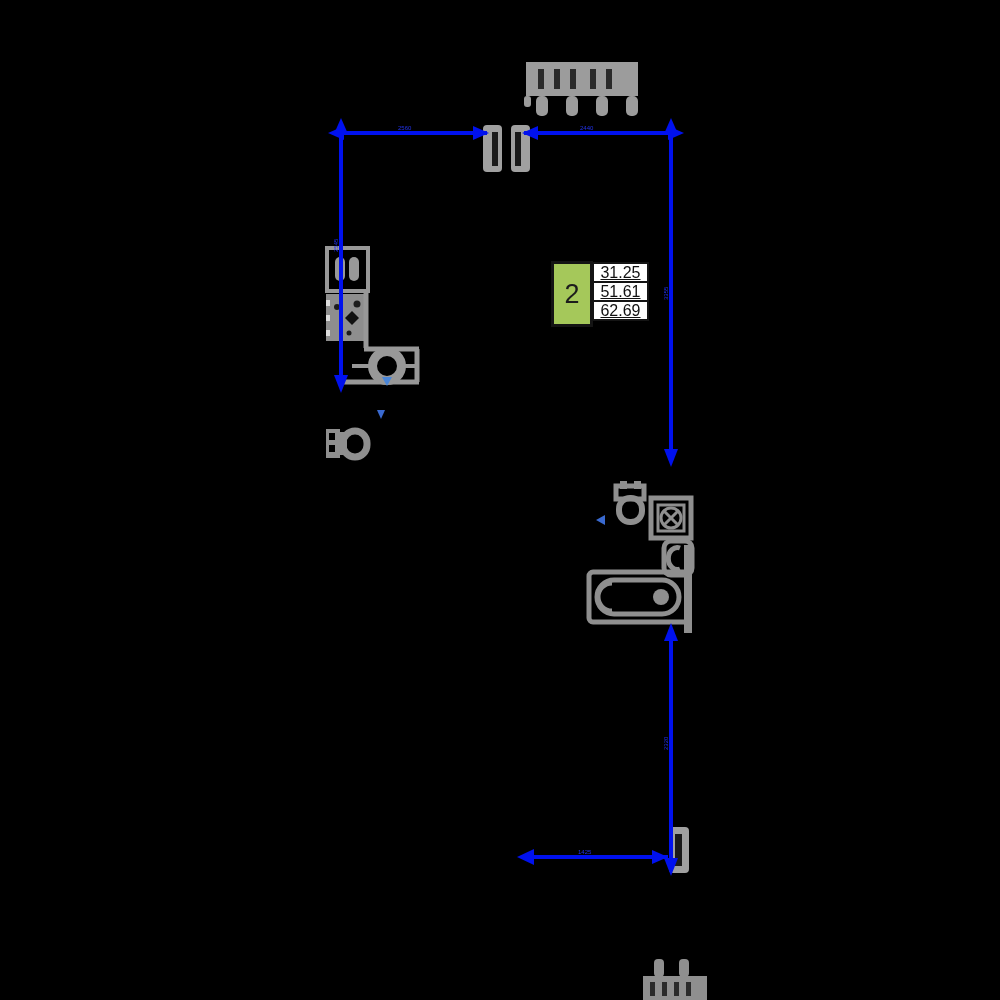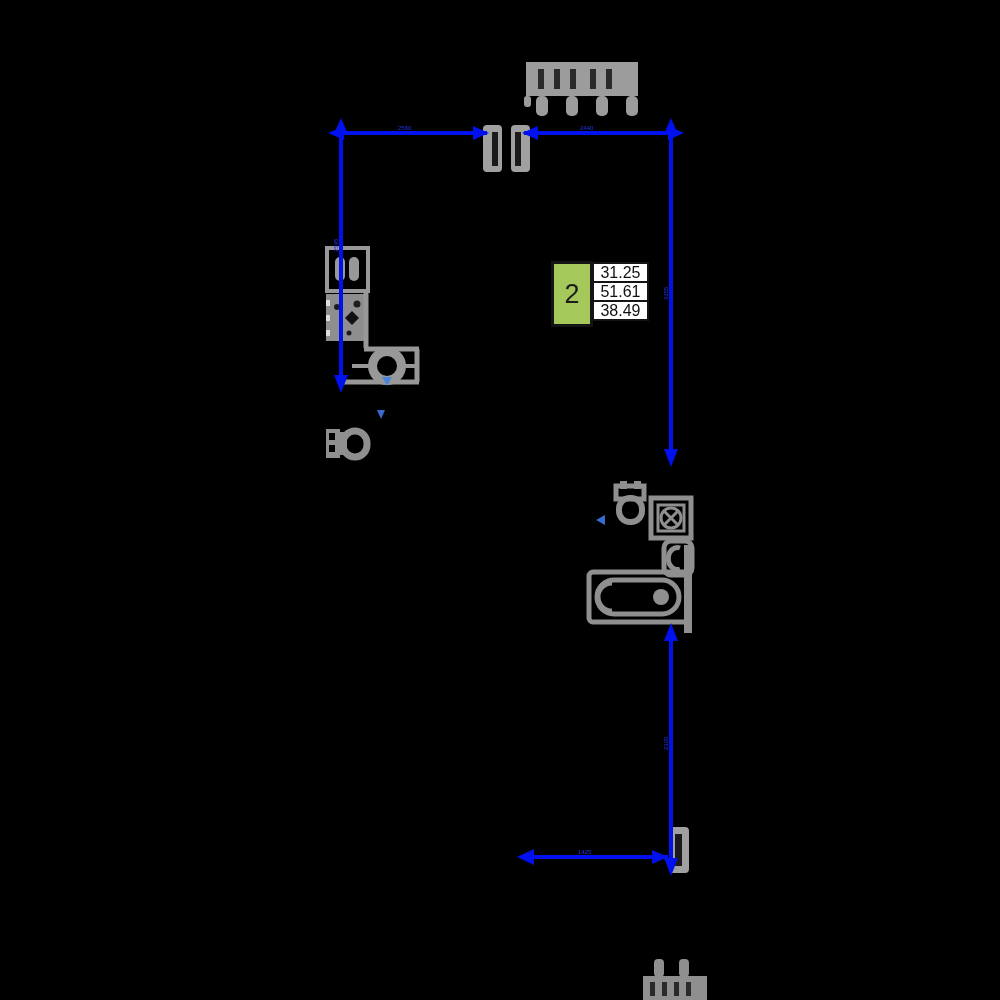--- a/index.html
+++ b/index.html
@@ -23,20 +23,21 @@
     display:flex;align-items:center;justify-content:center;
     font-size:27px;color:#1c1c1c;
   }
   .value-col{display:flex;flex-direction:column;margin-left:-1px;}
   .value-cell{
     width:53px;height:17px;
     background:#fff;border:2px solid #141414;
     display:flex;align-items:center;justify-content:center;
     font-size:16px;color:#111;
     margin-top:-2px;
+    text-decoration:underline;
   }
   .value-cell:first-child{margin-top:1px;}
   .dim-text{font-size:6px;fill:#2233ee;font-family:"Liberation Sans",sans-serif;}
 </style>
 </head>
 <body>
 
 <div class="canvas">
 
 <svg width="1000" height="1000" viewBox="0 0 1000 1000">
@@ -185,17 +186,17 @@
     <text class="dim-text" x="578" y="854">1425</text>
   </g>
 
 </svg>
 
   <div class="area-table">
     <div class="room-cell">2</div>
     <div class="value-col">
       <div class="value-cell">31.25</div>
       <div class="value-cell">51.61</div>
-      <div class="value-cell">38.49</div>
+      <div class="value-cell">62.69</div>
     </div>
   </div>
 
 </div>
 
 </body></html>

